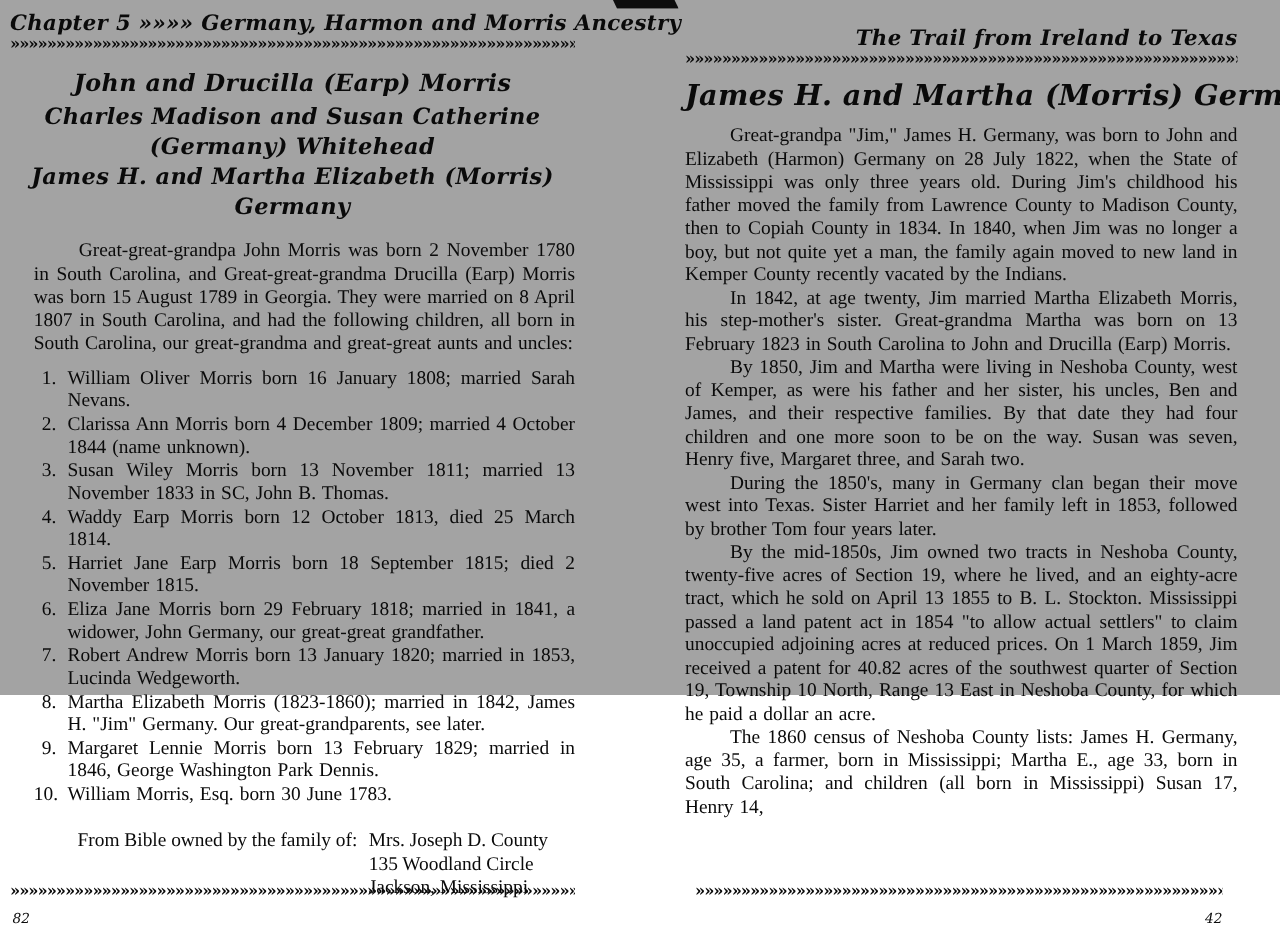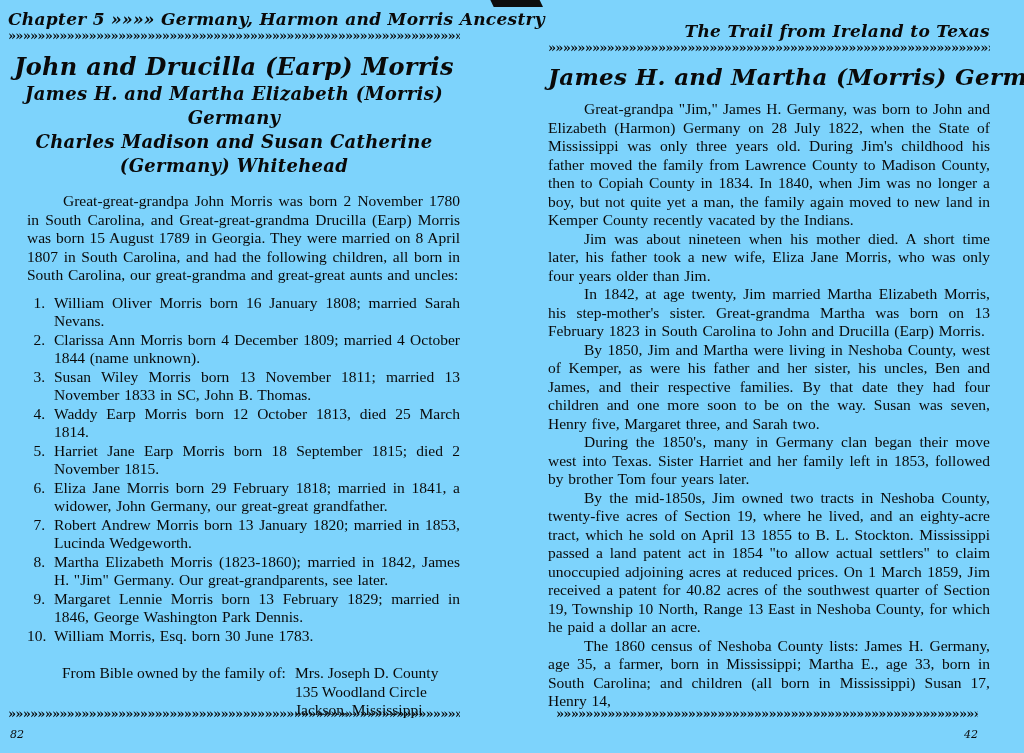--- a/index.html
+++ b/index.html
@@ -5,21 +5,21 @@
   * { box-sizing: border-box; }
   html, body { margin: 0; padding: 0; }
   body {
     width: 1024px; height: 753px;
     background: #ffffff;
     color: #0a0a0a;
     font-family: "Liberation Serif", serif;
     overflow: hidden;
     position: relative;
   }
-  .spread { position: relative; width: 1024px; height: 753px; background: #7dd3fc; }
+  .spread { position: relative; width: 1024px; height: 556px; background: #a3a3a3; }
 
   .scan-blob {
     position: absolute; left: 487px; top: 0; width: 56px; height: 7px;
     background: #0d0d0d;
     clip-path: polygon(6% 0, 94% 0, 100% 100%, 12% 100%);
   }
 
   .page { position: absolute; top: 0; height: 753px; }
   .page-left  { left: 8px;  width: 452px; }
   .page-right { left: 548px; width: 442px; }
@@ -56,21 +56,21 @@
   .page-number {
     position: absolute; bottom: 12px;
     font-family: "DejaVu Serif", serif;
     font-style: italic;
     font-size: 11px;
   }
   .page-number.left-num { left: 2px; }
   .page-number.right-num { right: 12px; }
 
   .titles { text-align: center; margin-top: 10px; }
-  .title-main  { font-size: 24px; line-height: 30px; }
+  .title-main  { font-size: 19px; line-height: 30px; }
   .title-sub   { font-size: 18px; line-height: 24px; }
   .title-single{ font-size: 23px; line-height: 30px; margin-top: 8px; text-align: center; white-space: nowrap; }
 
   .body-block-left { margin-left: 19px; width: 433px; }
 
   .para {
     font-size: 15.5px;
     line-height: 18.5px;
     text-align: justify;
     word-spacing: 0.06em;
@@ -102,22 +102,22 @@
   <div class="scan-blob"></div>
 
   <div class="page page-left">
 
     <div class="running-head script">Chapter 5 »»»» Germany, Harmon and Morris Ancestry</div>
 
     <div class="ornament">»»»»»»»»»»»»»»»»»»»»»»»»»»»»»»»»»»»»»»»»»»»»»»»»»»»»»»»»»»»»»»»»»»»»</div>
 
     <div class="titles script">
       <div class="title-main">John and Drucilla (Earp) Morris</div>
+      <div class="title-sub">Charles Madison and Susan Catherine (Germany) Whitehead</div>
       <div class="title-sub">James H. and Martha Elizabeth (Morris) Germany</div>
-      <div class="title-sub">Charles Madison and Susan Catherine (Germany) Whitehead</div>
     </div>
 
     <div class="body-block-left">
       <p class="para indent intro">Great-great-grandpa John Morris was born 2 November 1780 in South Carolina, and Great-great-grandma Drucilla (Earp) Morris was born 15 August 1789 in Georgia.  They were married on 8 April 1807 in South Carolina, and had the following children, all born in South Carolina, our great-grandma and great-great aunts and uncles:</p>
 
       <div class="child-list">
         <div class="child-item">
           <span class="child-num">1.</span>
           <span class="child-text para">William Oliver Morris born 16 January 1808;  married Sarah Nevans.</span>
         </div>
@@ -176,21 +176,20 @@
   <div class="page page-right">
 
     <div class="running-head right script">The Trail from Ireland to Texas</div>
 
     <div class="ornament">»»»»»»»»»»»»»»»»»»»»»»»»»»»»»»»»»»»»»»»»»»»»»»»»»»»»»»»»»»»»»»»»»»»»</div>
 
     <div class="title-single script">James H. and Martha (Morris) Germany</div>
 
     <div class="right-body">
       <p class="para indent">Great-grandpa "Jim," James H. Germany, was born to John and Elizabeth (Harmon) Germany on 28 July 1822,  when the State of Mississippi was only three years old.  During Jim's childhood his father moved the family from Lawrence County to Madison County,  then to Copiah County in 1834.  In 1840, when Jim was no longer a boy, but not quite yet a man, the family again moved to new land in Kemper County recently vacated by the Indians.</p>
-      <p class="para indent">Jim was about nineteen when his mother died.  A short time later, his father took a new wife, Eliza Jane Morris, who was only four years older than Jim.</p>
       <p class="para indent">In 1842, at age twenty, Jim married Martha Elizabeth Morris, his step-mother's sister.  Great-grandma Martha was born on 13 February 1823 in South Carolina to John and Drucilla (Earp) Morris.</p>
       <p class="para indent">By 1850, Jim and Martha were living in Neshoba County, west of Kemper, as were his father and her sister, his uncles, Ben and James, and their respective families.  By that date they had four children and one more soon to be on the way.  Susan was seven,  Henry five, Margaret three, and Sarah two.</p>
       <p class="para indent">During the 1850's, many in Germany clan began their move west into Texas.  Sister Harriet and her family left in 1853,  followed by brother Tom four years later.</p>
       <p class="para indent">By the mid-1850s,  Jim owned two tracts in Neshoba County, twenty-five acres of Section 19, where he lived, and an eighty-acre tract, which he sold on April 13 1855 to B. L. Stockton.  Mississippi passed a land patent act in 1854 "to allow actual settlers" to claim unoccupied adjoining acres at reduced prices.  On 1 March 1859,  Jim received a patent for 40.82 acres of the southwest quarter of Section 19, Township 10 North, Range 13 East in Neshoba County, for which he paid a dollar an acre.</p>
       <p class="para indent">The 1860 census of Neshoba County lists:  James H. Germany, age 35, a farmer, born in Mississippi;  Martha E.,  age 33,  born in South Carolina;  and children (all born in Mississippi) Susan 17,  Henry 14,</p>
     </div>
 
     <div class="ornament footer footer-right">»»»»»»»»»»»»»»»»»»»»»»»»»»»»»»»»»»»»»»»»»»»»»»»»»»»»»»»»»»»»»»»»»»»»</div>
     <div class="page-number right-num">42</div>
   </div>

